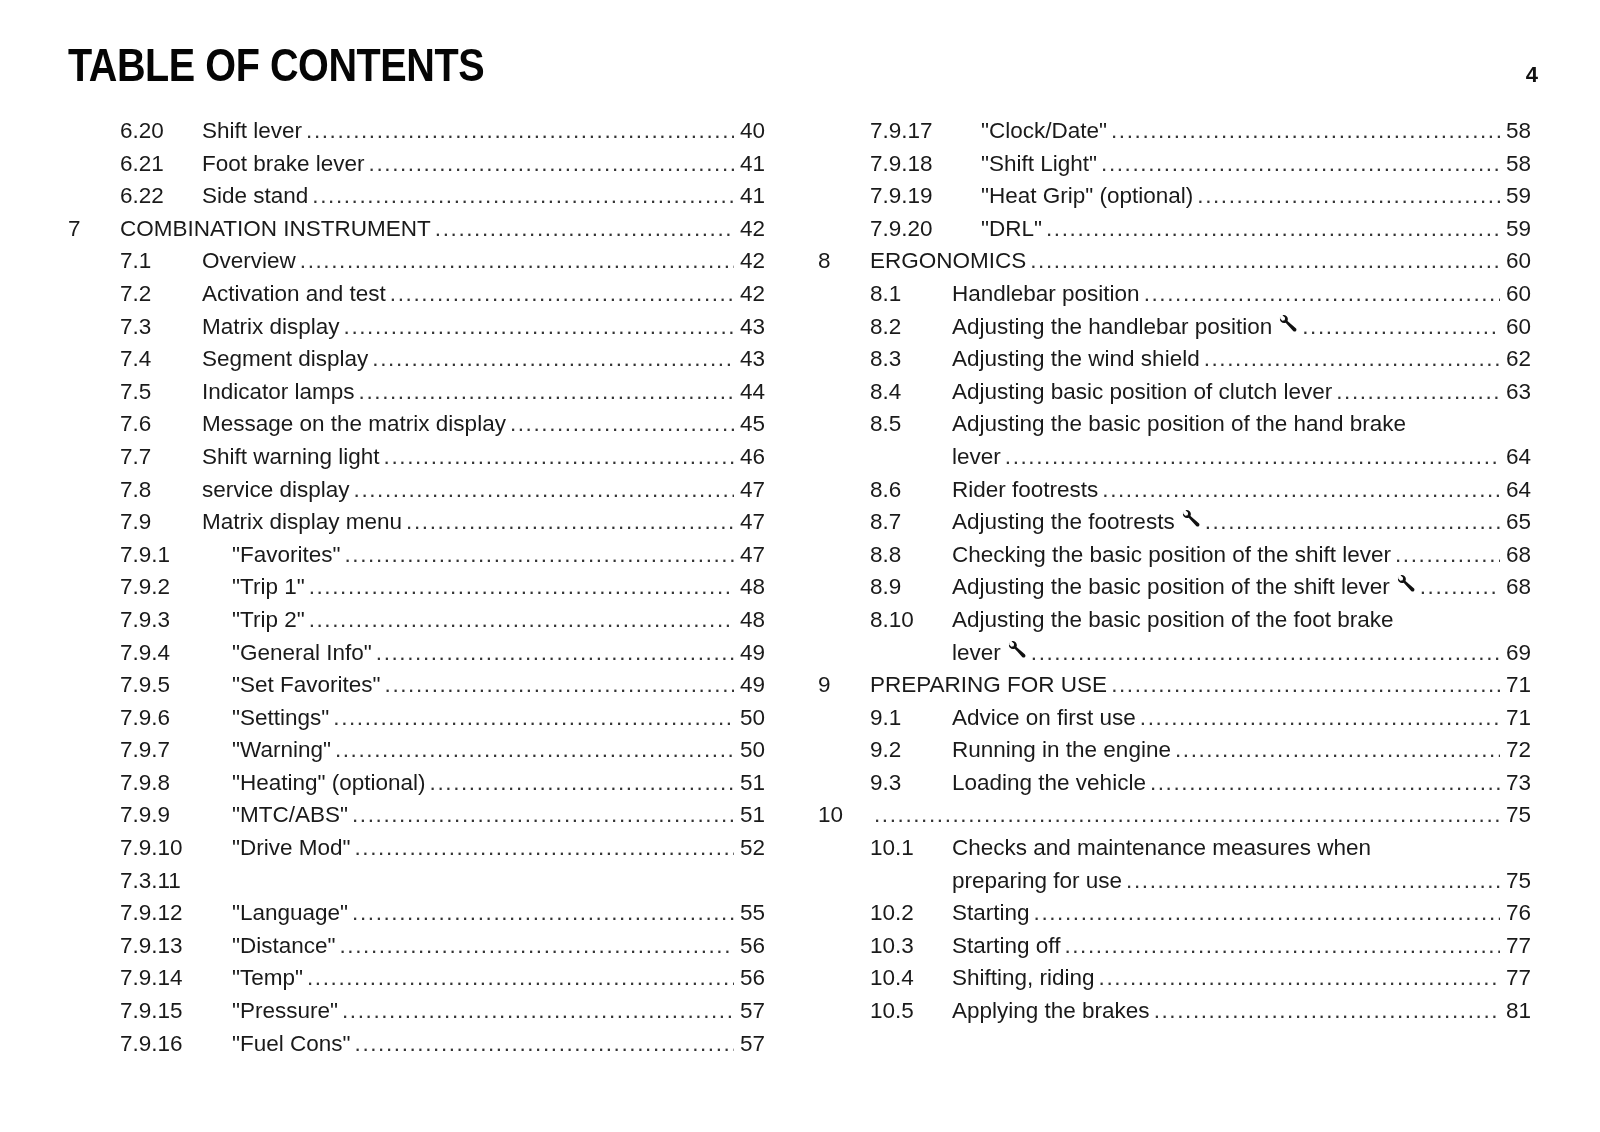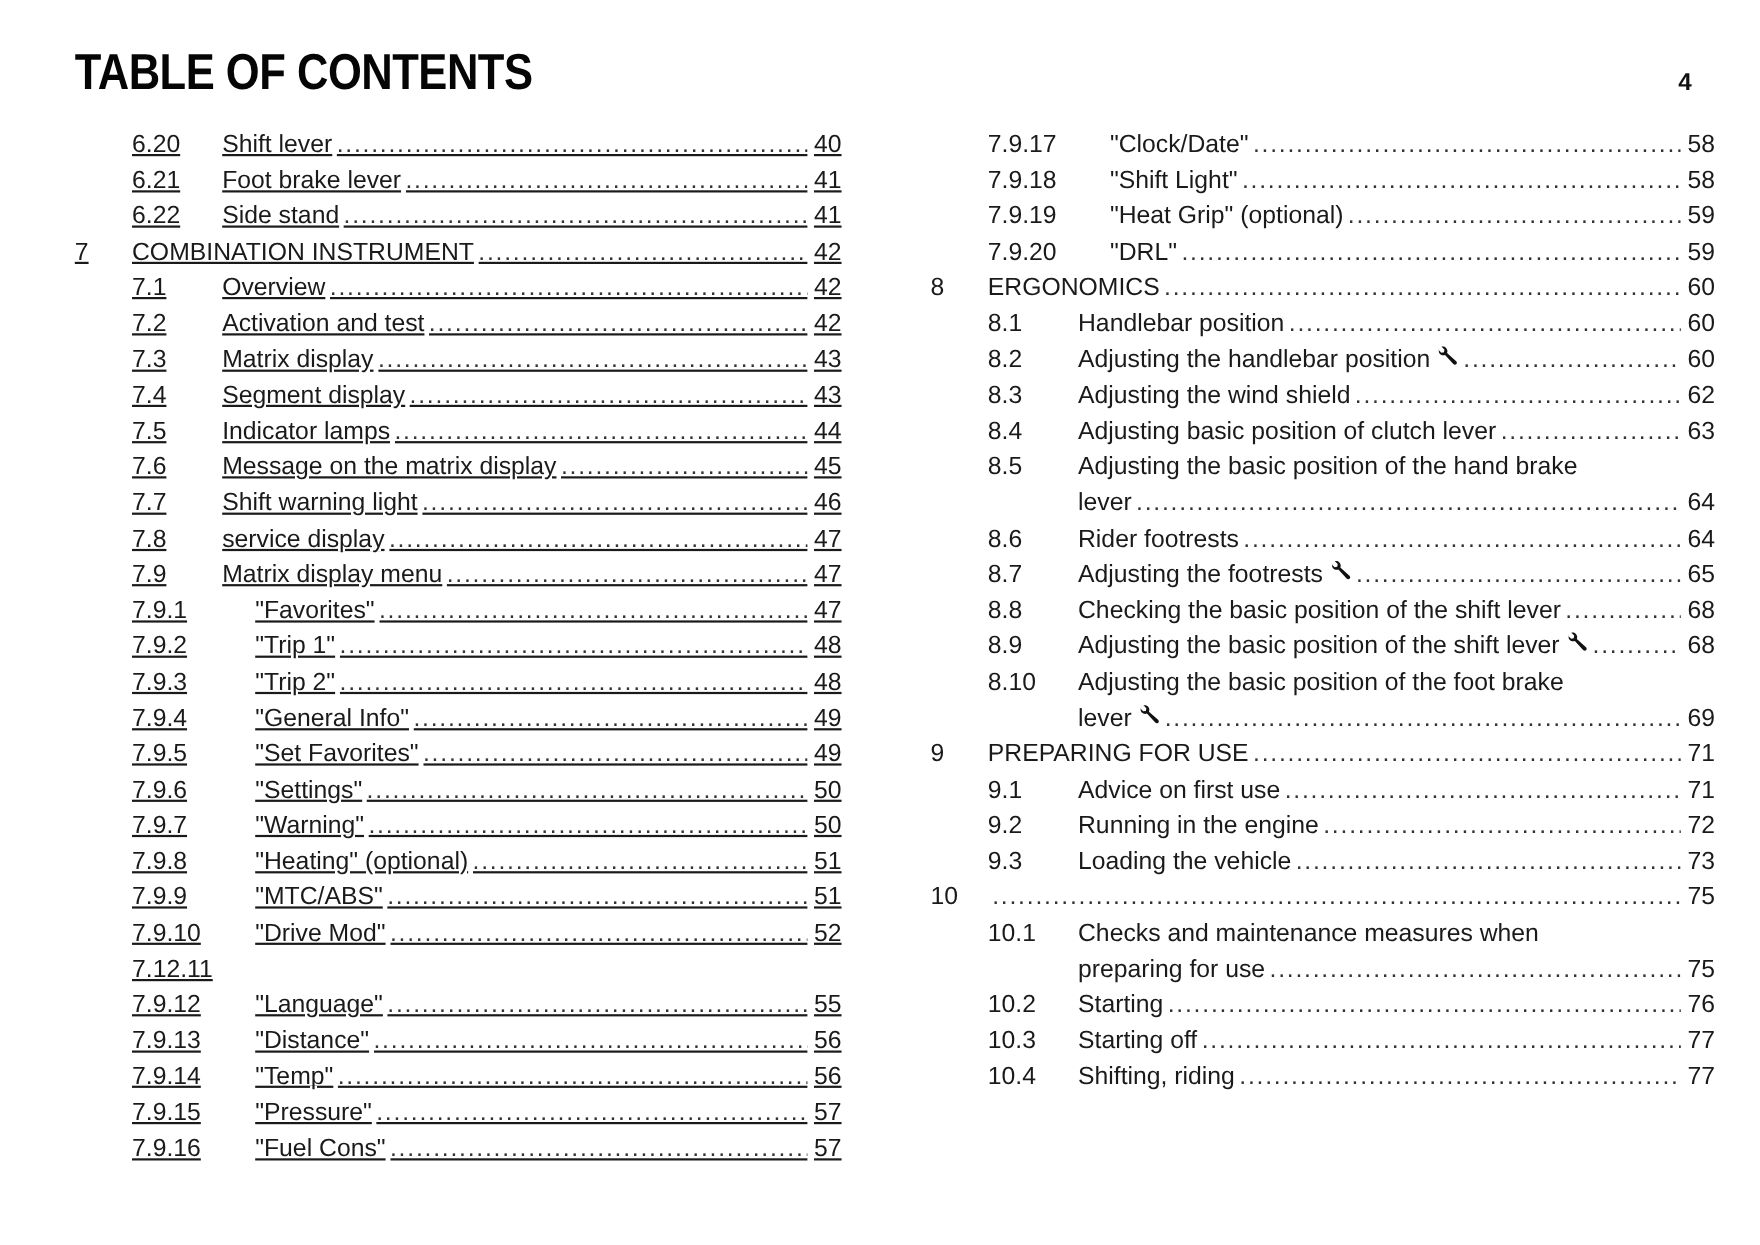--- a/index.html
+++ b/index.html
@@ -15,22 +15,22 @@
     transform: scaleX(0.86); transform-origin: left top;
     color: #050505; margin: 0;
   }
   .page-number {
     position: absolute; right: 62px; top: 62px;
     font-weight: bold; font-size: 22px; color: #111;
   }
   .col {
     position: absolute; top: 115px;
   }
-  .col-left { left: 68px; width: 712px; text-decoration: underline; }
-  .col-right { left: 846px; width: 728px; }
+  .col-left { left: 68px; width: 712px; }
+  .col-right { left: 818px; width: 728px; }
 
   .entry {
     position: relative;
     font-size: 22.5px;
     line-height: 32.6px;
     transform-origin: left top;
   }
   .entry .row { display: flex; align-items: baseline; }
   .num {
     flex: none; white-space: nowrap;
@@ -298,21 +298,21 @@
         <span class="num">7.9.10</span>
         <span class="title-wrap">
           <span class="txt">"Drive Mod"</span>
           <span class="leader"></span>
           <span class="pg">52</span>
         </span>
       </div>
     </div>
     <div class="entry lvl3">
       <div class="row">
-        <span class="num">7.12.11</span>
+        <span class="num">7.3.11</span>
       </div>
     </div>
     <div class="entry lvl3">
       <div class="row">
         <span class="num">7.9.12</span>
         <span class="title-wrap">
           <span class="txt">"Language"</span>
           <span class="leader"></span>
           <span class="pg">55</span>
         </span>
@@ -621,13 +621,23 @@
     <div class="entry lvl2">
       <div class="row">
         <span class="num">10.4</span>
         <span class="title-wrap">
           <span class="txt">Shifting, riding</span>
           <span class="leader"></span>
           <span class="pg">77</span>
         </span>
       </div>
     </div>
+    <div class="entry lvl2">
+      <div class="row">
+        <span class="num">10.5</span>
+        <span class="title-wrap">
+          <span class="txt">Applying the brakes</span>
+          <span class="leader"></span>
+          <span class="pg">81</span>
+        </span>
+      </div>
+    </div>
   </div>
 
 </body></html>

